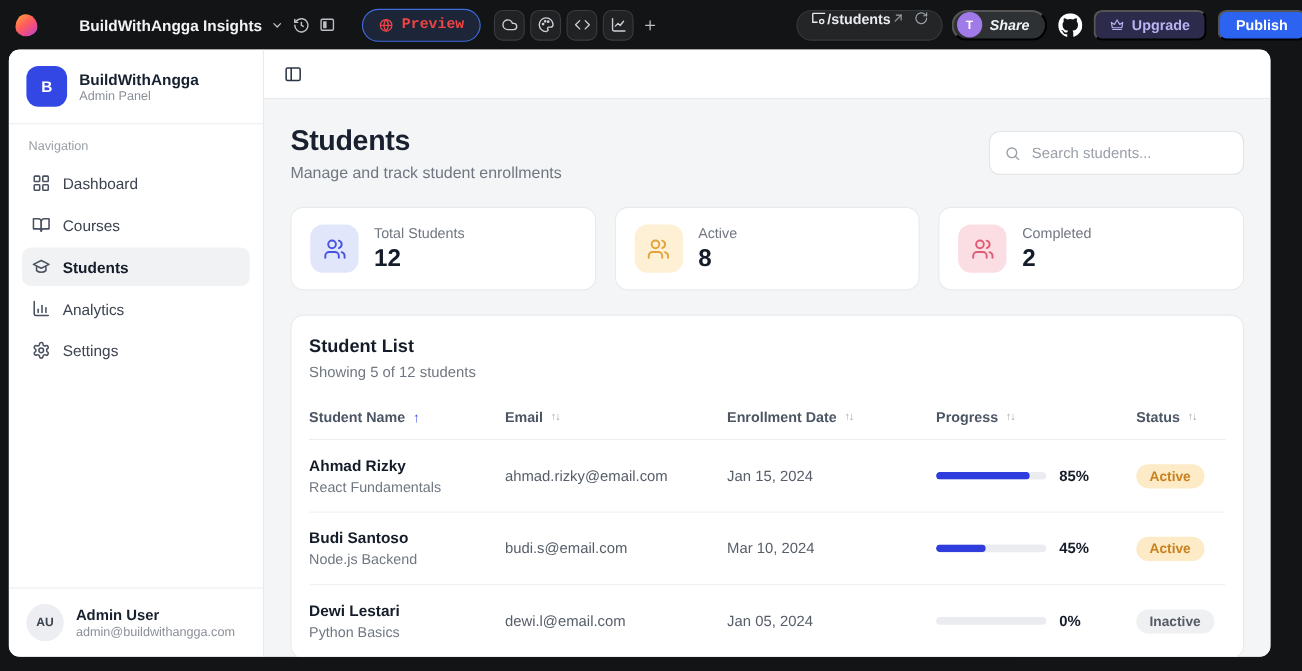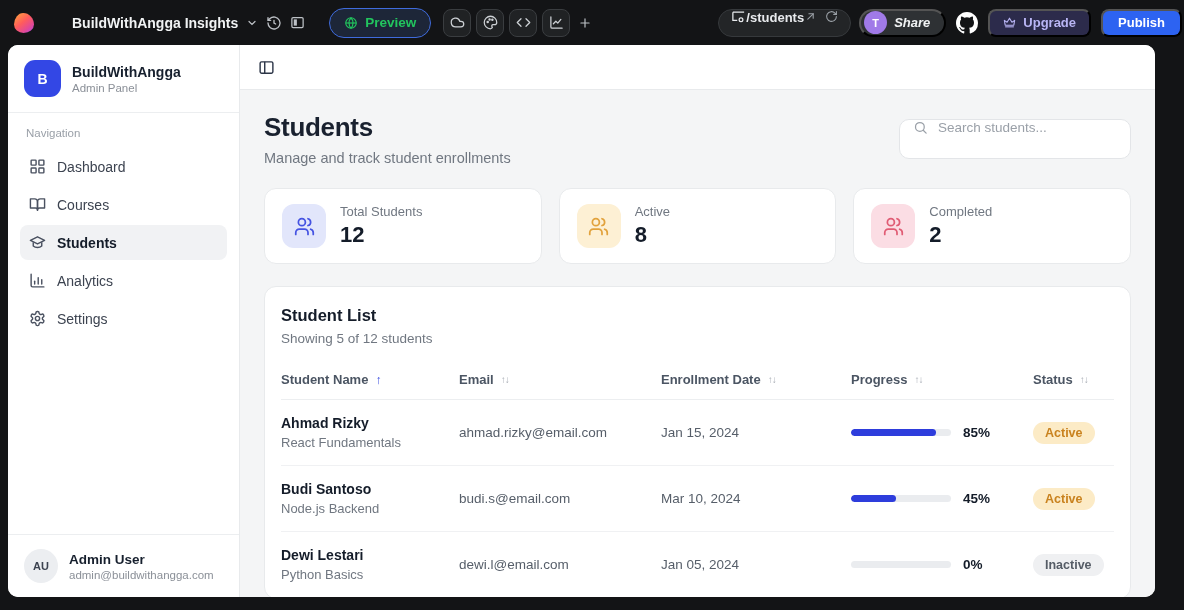--- a/index.html
+++ b/index.html
@@ -7,21 +7,21 @@
   body { background:#131416; font-family:"Liberation Sans", sans-serif; position:relative; }
 
   
   .topbar { height:45px; display:flex; align-items:center; padding:0 14px; gap:8px; color:#e8eaed; }
   .logo-blob { width:20px; height:20px; background:linear-gradient(140deg,#ffa03d 5%,#ff5c5c 45%,#e0489a 75%,#a84bf0 100%);
     border-radius:46% 54% 52% 48% / 58% 58% 42% 42%; flex:0 0 auto; }
   .ws-title { font-size:14px; font-weight:700; color:#f1f3f4; margin-left:6px; white-space:nowrap;padding-left:24px; }
   .tb-ghost { width:26px; height:26px; display:flex; align-items:center; justify-content:center; color:#bdc1c6; border-radius:6px; }
   .tb-iconbtn { width:28px; height:28px; border:1px solid #3a3d40; border-radius:8px; display:flex; align-items:center; justify-content:center; color:#cdd1d5; background:#202224; }
   .btn-preview { display:flex; align-items:center; gap:7px; height:30px; padding:0 14px; border-radius:15px; background:#1d2638;
-    border:1.5px solid #3f6bdc; color:#22c55e; font-size:13.5px; font-weight:700; margin-left:16px; }
+    border:1.5px solid #3f6bdc; color:#ef4444; font-size:13.5px; font-weight:700; margin-left:16px;font-family:Liberation Mono, monospace; }
   .icon-group { display:flex; gap:5px; margin-left:4px; }
   .url-pill { margin-left:118px; display:flex; align-items:flex-start; width:232px; height:28px; border-radius:14px;
     background:#232527; border:1px solid #36393c; padding:0 12px; color:#e8eaed; }
   .url-text { font-size:13px; font-weight:700; flex:1; }
   .url-actions { display:flex; gap:8px; color:#9aa0a6; }
   .tb-right { margin-left:auto; display:flex; align-items:center; gap:10px; }
   .share-pill { display:flex; align-items:center; gap:7px; height:28px; padding:2px 14px 2px 3px; border-radius:14px; background:#2e3134; }
   .avatar-t { width:23px; height:23px; border-radius:50%; background:#a07ae8; color:#fff; font-size:11px; font-weight:700;
     display:flex; align-items:center; justify-content:center; }
   .share-label { font-size:13px; font-weight:700; color:#f1f3f4;font-style:italic; }
@@ -50,21 +50,21 @@
   .sb-user-name { font-size:13.5px; font-weight:700; color:#17202e; }
   .sb-user-email { font-size:11.5px; color:#8b9098; margin-top:2px; }
 
   
   .main { flex:1; display:flex; flex-direction:column; min-width:0; }
   .main-strip { height:45px; background:#fff; border-bottom:1px solid #e8eaec; display:flex; align-items:center; padding:0 18px; color:#2c3547; }
   .content { flex:1; background:#f4f5f6; padding:22px 24px; overflow:hidden; }
   .content-header { display:flex; align-items:center; justify-content:space-between; }
   .page-title { font-size:26px; font-weight:800; color:#19212f; letter-spacing:-0.3px; }
   .page-sub { font-size:14.5px; color:#707781; margin-top:7px; }
-  .searchbox { display:flex; align-items:flex-start; gap:10px; width:232px; height:40px; background:#fff; border:1px solid #e3e5e8; border-radius:10px; padding:0 13px; color:#9aa0a8; }
+  .searchbox { display:flex; align-items:center; gap:10px; width:232px; height:40px; background:#fff; border:1px solid #e3e5e8; border-radius:10px; padding:0 13px; color:#9aa0a8; }
   .searchbox input { border:0; outline:0; font-size:13.5px; color:#3c4350; width:100%; font-family:inherit; background:transparent; }
   .searchbox input::placeholder { color:#9aa0a8; }
 
   .stats-row { display:flex; gap:17px; margin-top:22px; }
   .stat-card { flex:1; background:#fff; border:1px solid #e8eaec; border-radius:12px; padding:15px 17px; display:flex; align-items:center; gap:14px; }
   .chip { width:44px; height:44px; border-radius:12px; display:flex; align-items:center; justify-content:center; }
   .chip.indigo { background:#e2e6fb; color:#4553e2; }
   .chip.amber  { background:#fdf0d4; color:#e2a23c; }
   .chip.rose   { background:#fbdde4; color:#e05c74; }
   .stat-label { font-size:13px; color:#707781; }

